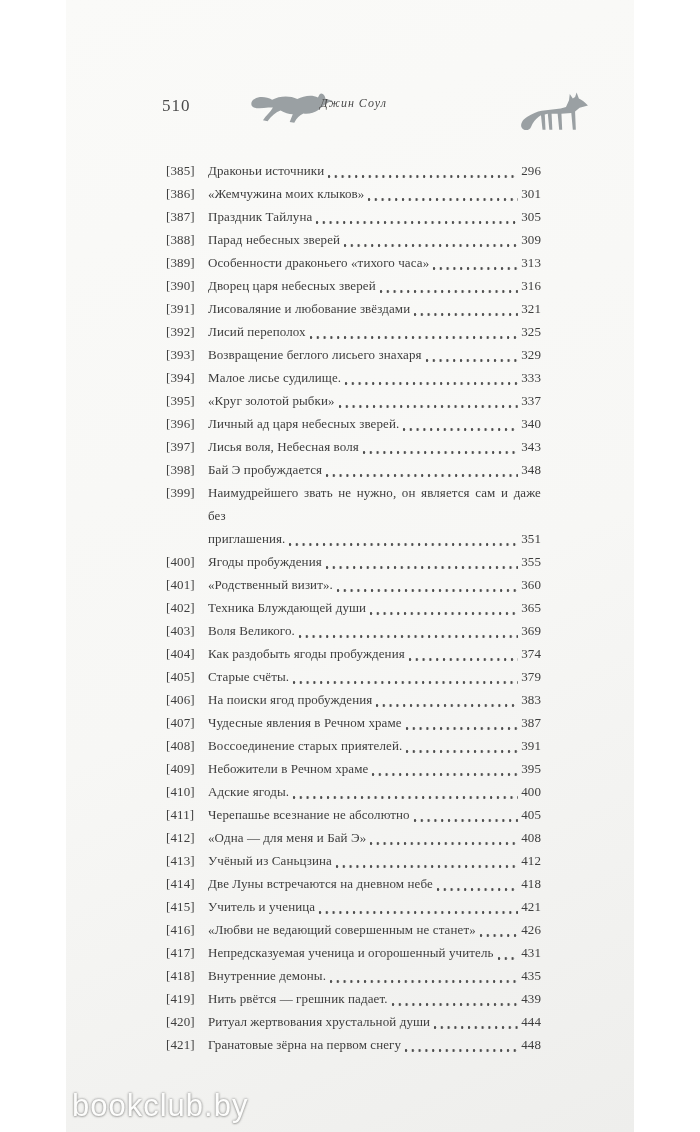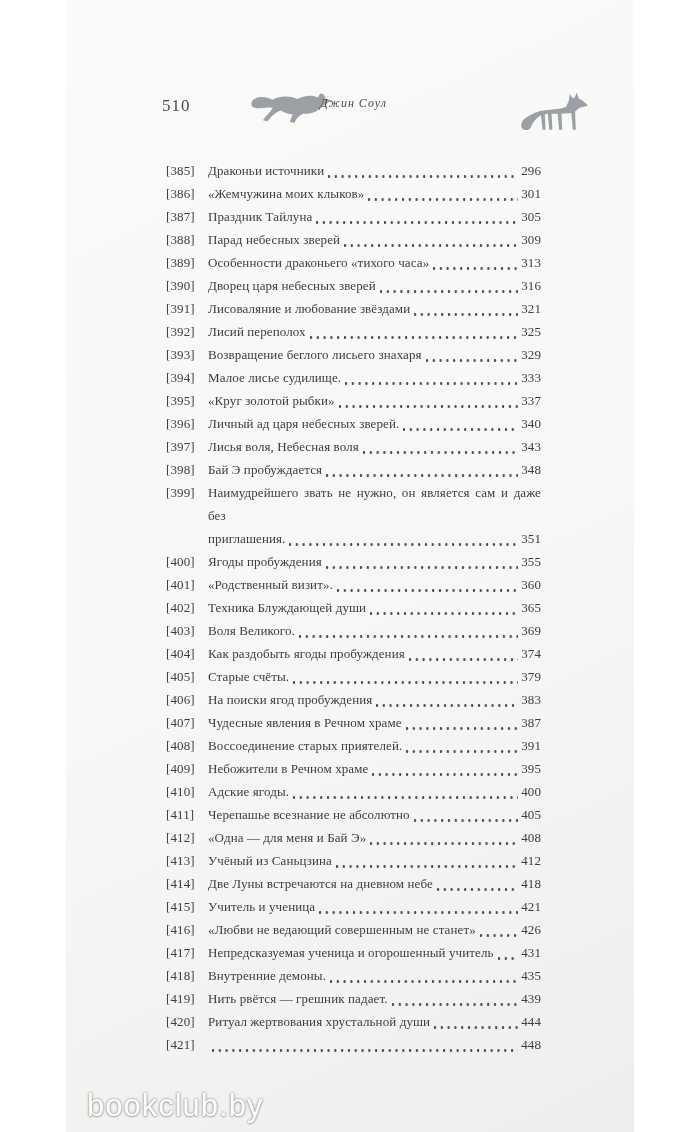--- a/index.html
+++ b/index.html
@@ -42,21 +42,21 @@
   .row.justify-line .title{flex:1;white-space:normal;text-align:justify;text-align-last:justify;}
   .row.cont{padding-left:42px;}
   .dots{flex:1;position:relative;min-width:12px;margin:0 2px;}
   .dots::after{
     content:"";position:absolute;left:1px;right:1px;bottom:4px;height:3px;
     background-image:radial-gradient(circle at 2px 1.5px,#4a4a4a 1.05px,rgba(0,0,0,0) 1.5px);
     background-size:6.8px 3px;background-repeat:repeat-x;
   }
   .pg{flex:none;}
   .watermark{
-    position:absolute;left:21px;bottom:8px;
+    position:absolute;left:6px;bottom:8px;
     font-family:"Liberation Sans","DejaVu Sans",sans-serif;
     font-size:31px;letter-spacing:1px;
     color:#fdfdfc;
     text-shadow:0 1px 2px rgba(120,120,118,.55),0 -1px 2px rgba(150,150,148,.35),1px 0 2px rgba(140,140,138,.35),-1px 0 2px rgba(140,140,138,.35);
   }
 </style>
 </head>
 <body>
 
 <div class="page">
@@ -290,20 +290,21 @@
         <span class="pg">439</span>
       </div>
       <div class="row">
         <span class="num">[420]</span>
         <span class="title">Ритуал жертвования хрустальной души</span>
         <span class="dots"></span>
         <span class="pg">444</span>
       </div>
       <div class="row">
         <span class="num">[421]</span>
+        <span class="title">Гранатовые зёрна на первом снегу</span>
         <span class="dots"></span>
         <span class="pg">448</span>
       </div>
     </div>
 
   <div class="watermark">bookclub.by</div>
 
 </div>
 
 </body></html>

